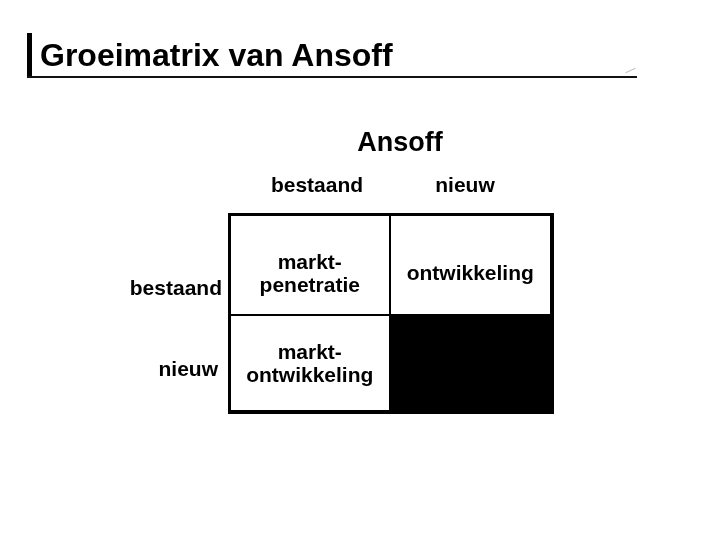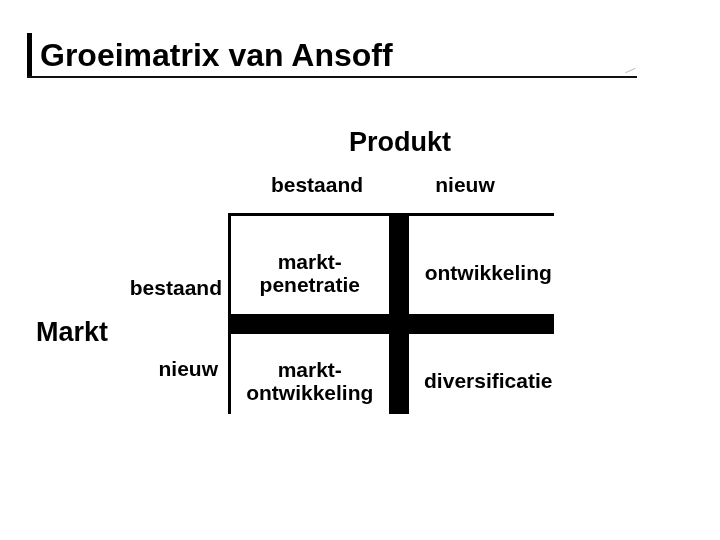--- a/index.html
+++ b/index.html
@@ -100,21 +100,21 @@
     left: 228px;
     top: 213px;
     width: 326px;
     height: 201px;
     box-sizing: border-box;
     border: 3px solid #000000;
     background: #000000;
     display: grid;
     grid-template-columns: 157.5px 159.5px;
     grid-template-rows: 97.5px 94.5px;
-    gap: 20px;
+    gap: 2px;
   }
   .cell {
     background: #ffffff;
     display: flex;
     flex-direction: column;
     align-items: center;
     justify-content: center;
     text-align: center;
     font-size: 21px;
     font-weight: bold;
@@ -126,40 +126,35 @@
 </head>
 <body>
 
 <div class="slide">
 
   <div class="accent-bar"></div>
   <div class="slide-title">Groeimatrix van Ansoff</div>
   <div class="title-underline"></div>
   <div class="underline-ornament"></div>
 
-  <div class="produkt-label">Produkt</div>
-  <div class="markt-label">Markt</div>
+  <div class="produkt-label">Ansoff</div>
 
   <div class="col-header bestaand">bestaand</div>
   <div class="col-header nieuw">nieuw</div>
 
   <div class="row-header bestaand">bestaand</div>
   <div class="row-header nieuw">nieuw</div>
 
   <div class="matrix">
     <div class="cell top">
       <span class="cell-line">markt-</span>
       <span class="cell-line">penetratie</span>
     </div>
     <div class="cell top">
       <span class="cell-line">ontwikkeling</span>
     </div>
     <div class="cell">
       <span class="cell-line">markt-</span>
       <span class="cell-line">ontwikkeling</span>
     </div>
-    <div class="cell">
-      <span class="cell-line">diversificatie</span>
-      <span class="cell-line"></span>
-    </div>
   </div>
 
 </div>
 
 </body></html>

